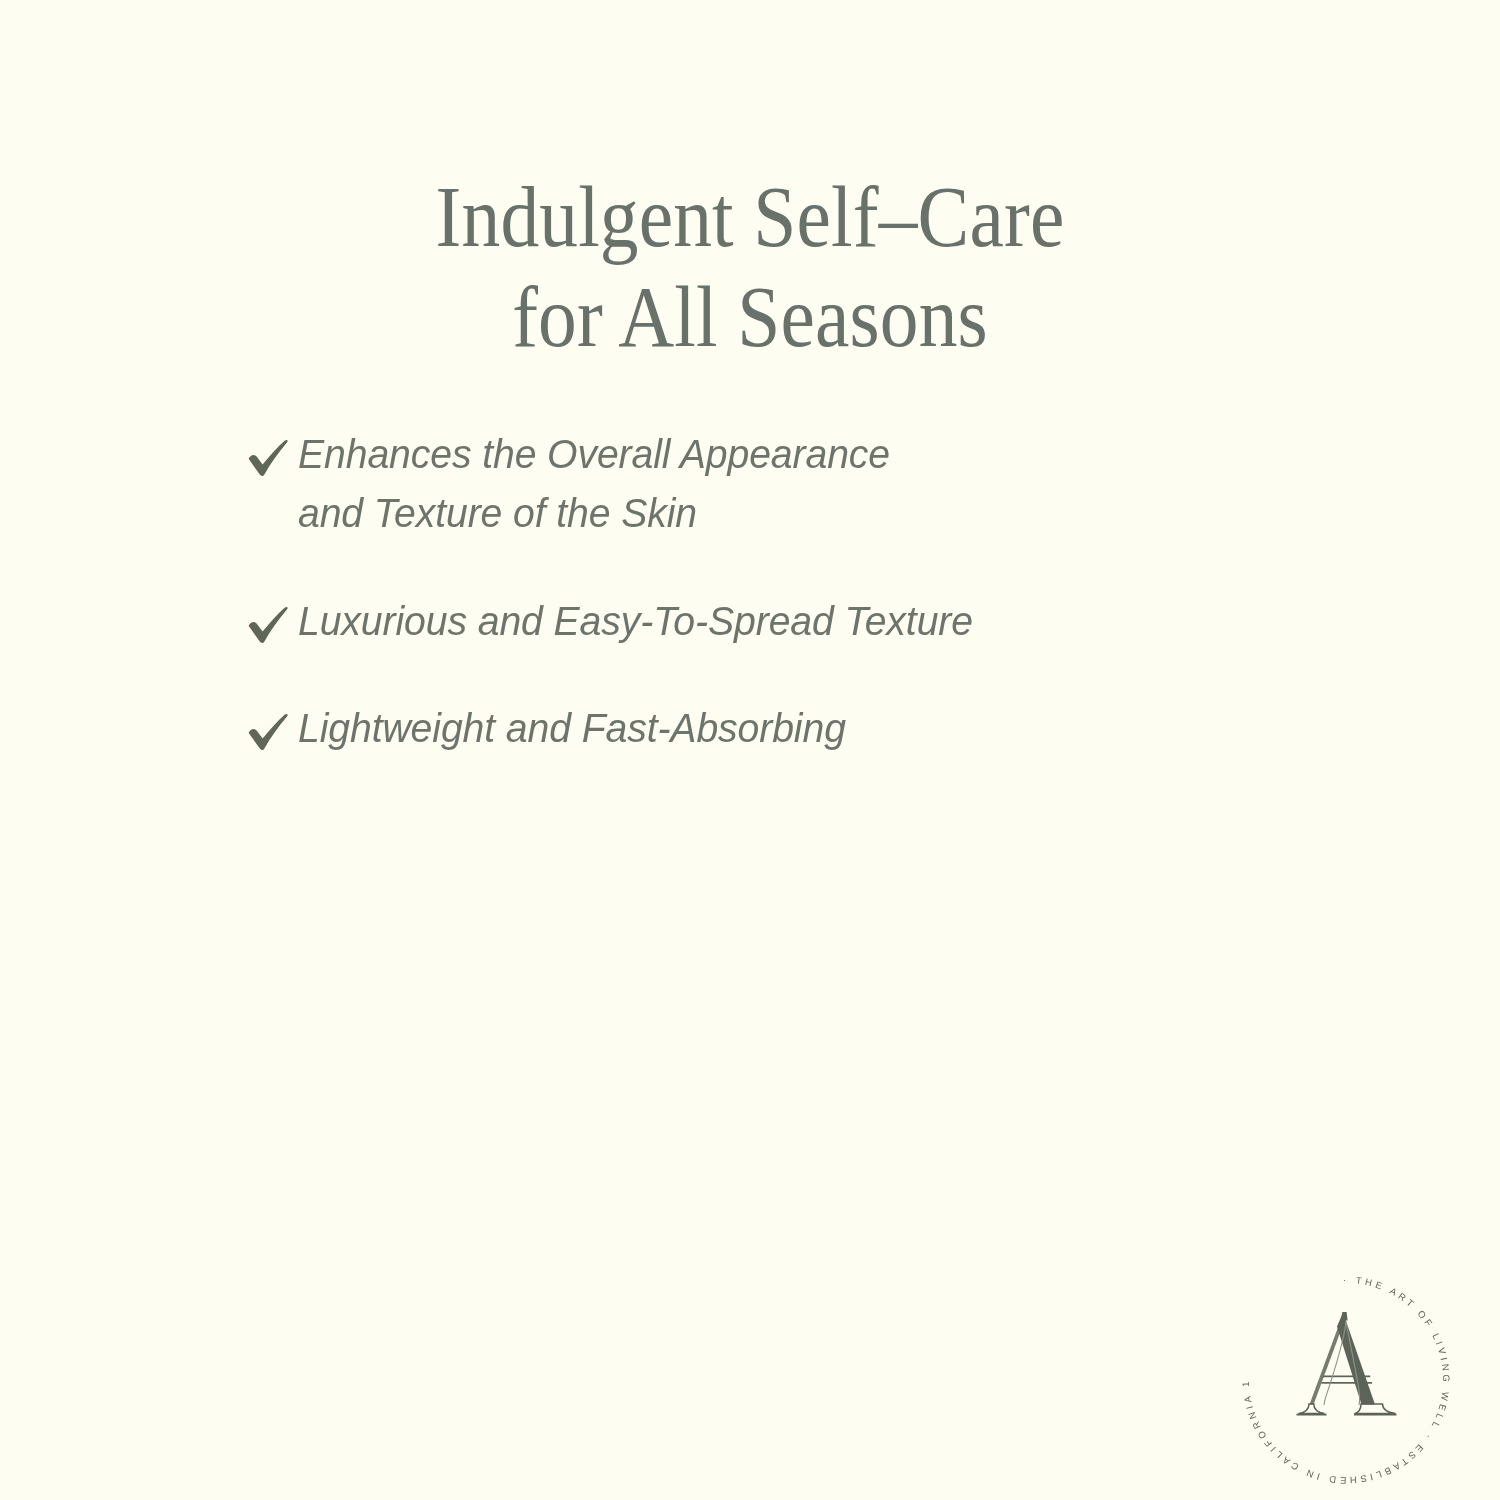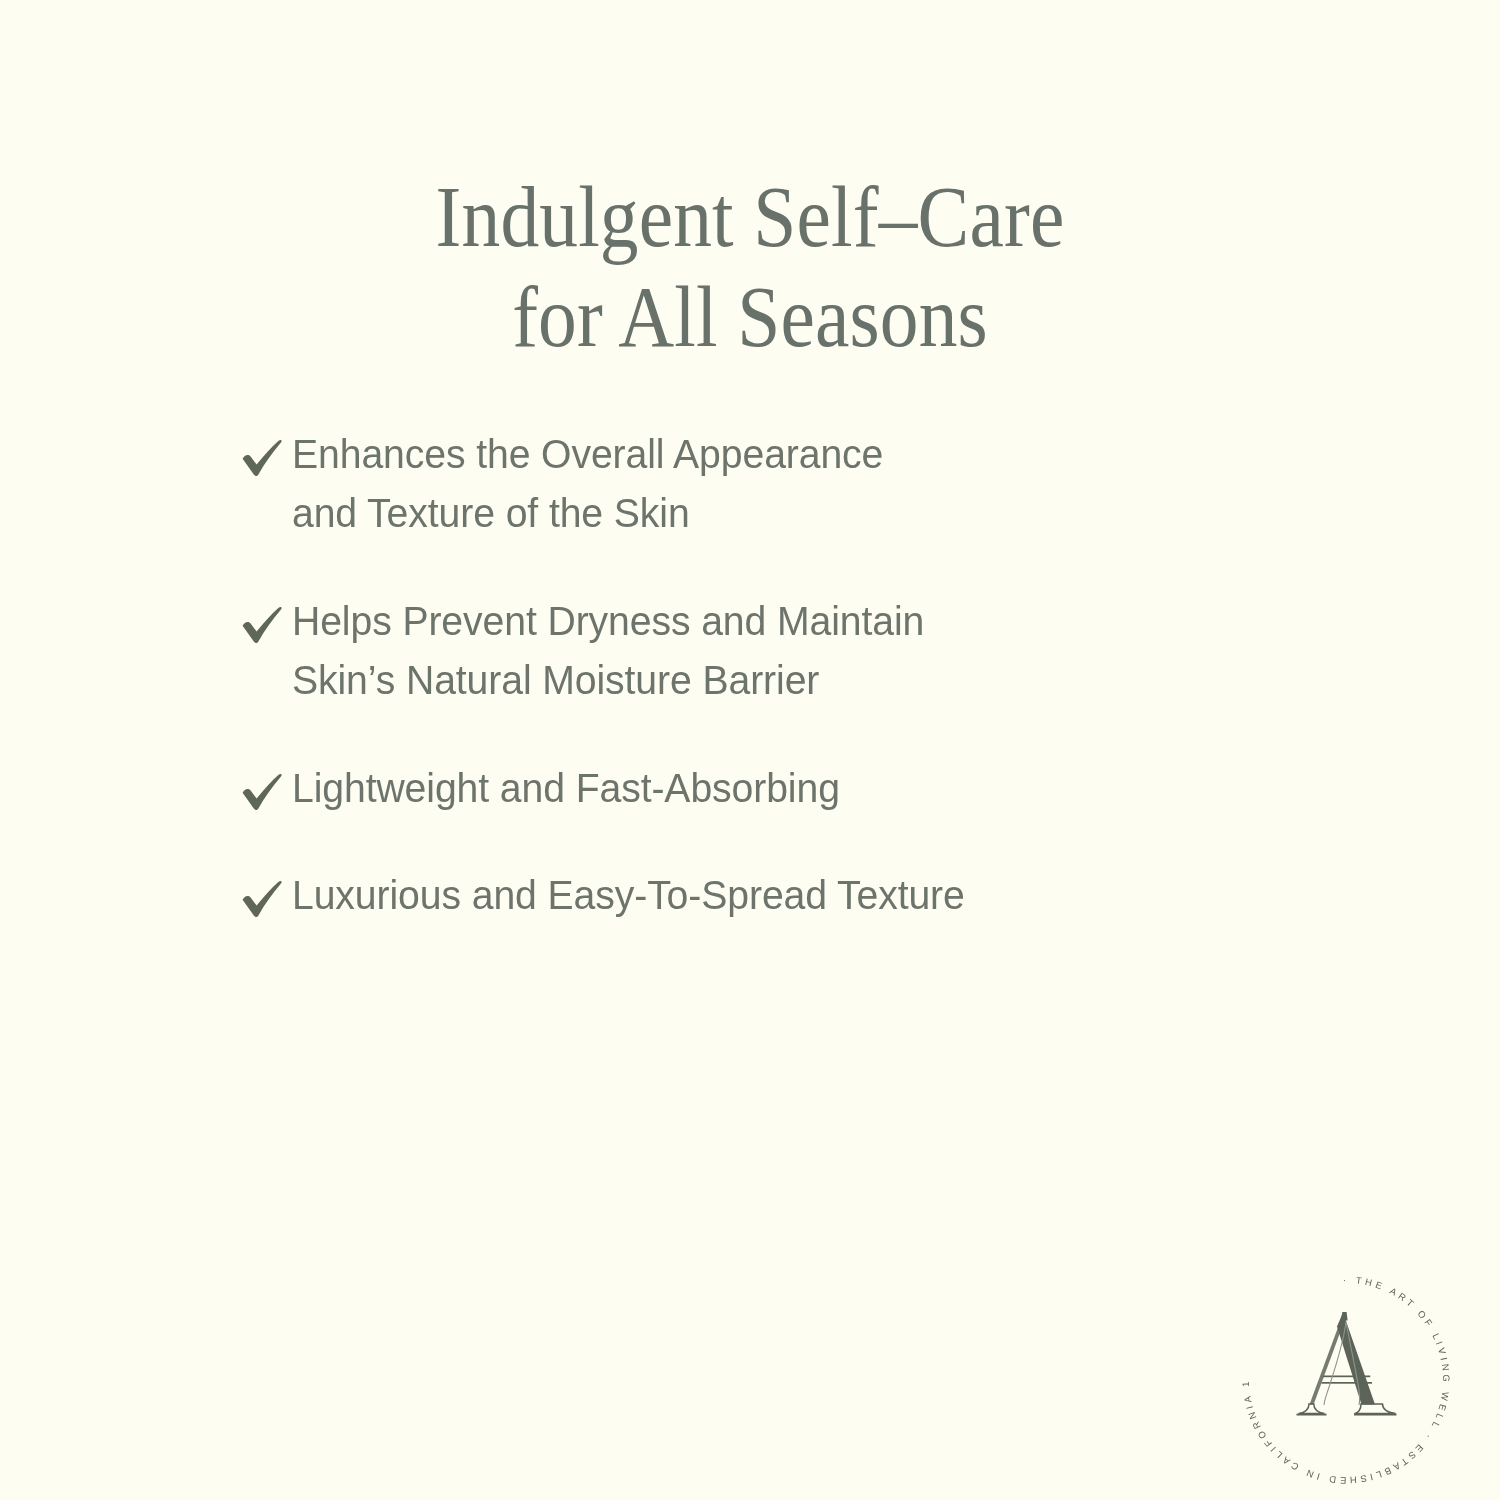--- a/index.html
+++ b/index.html
@@ -38,23 +38,24 @@
     letter-spacing: 0.2px;
     color: #68716a;
     transform: scaleX(0.90);
     transform-origin: center center;
     white-space: nowrap;
   }
 
   
   .benefits {
     position: absolute;
-    left: 240px;
+    left: 246px;
     top: 425px;
     width: 960px;
+    font-style: italic;
   }
   .benefit-row {
     display: flex;
     align-items: flex-start;
     margin-bottom: 48px;
   }
   .benefit-row:last-child { margin-bottom: 0; }
 
   .check-wrap {
     flex: 0 0 auto;
@@ -113,52 +114,41 @@
           <path d="M2.6 19.8 C4.4 16.0 8.0 14.6 10.6 17.4 L16.6 25.6 C24.4 16.4 31.4 8.0 38.6 1.8 C40.8 0.2 42.6 1.4 41.0 3.6 C32.4 13.6 24.4 24.8 18.4 35.4 C17.0 37.6 15.2 37.6 13.8 35.6 Z" fill="#5f6759"></path>
         </svg>
       </span>
       <span class="benefit-text">
         <span class="l1">Enhances the Overall Appearance</span>
         <span class="l2">and Texture of the Skin</span>
       </span>
     </div>
 
 
-    <div class="benefit-row">
-      <span class="check-wrap">
-        <svg width="44" height="38" viewBox="0 0 44 38" aria-hidden="true">
-          <path d="M2.6 19.8 C4.4 16.0 8.0 14.6 10.6 17.4 L16.6 25.6 C24.4 16.4 31.4 8.0 38.6 1.8 C40.8 0.2 42.6 1.4 41.0 3.6 C32.4 13.6 24.4 24.8 18.4 35.4 C17.0 37.6 15.2 37.6 13.8 35.6 Z" fill="#5f6759"></path>
-        </svg>
-      </span>
-      <span class="benefit-text">
-        <span class="l1">Helps Prevent Dryness and Maintain</span>
-        <span class="l2">Skin’s Natural Moisture Barrier</span>
-      </span>
-    </div>
 
 
     <div class="benefit-row single">
       <span class="check-wrap">
         <svg width="44" height="38" viewBox="0 0 44 38" aria-hidden="true">
           <path d="M2.6 19.8 C4.4 16.0 8.0 14.6 10.6 17.4 L16.6 25.6 C24.4 16.4 31.4 8.0 38.6 1.8 C40.8 0.2 42.6 1.4 41.0 3.6 C32.4 13.6 24.4 24.8 18.4 35.4 C17.0 37.6 15.2 37.6 13.8 35.6 Z" fill="#5f6759"></path>
         </svg>
       </span>
       <span class="benefit-text">
-        <span class="l1">Lightweight and Fast-Absorbing</span>
+        <span class="l1">Luxurious and Easy-To-Spread Texture</span>
       </span>
     </div>
 
     <div class="benefit-row single">
       <span class="check-wrap">
         <svg width="44" height="38" viewBox="0 0 44 38" aria-hidden="true">
           <path d="M2.6 19.8 C4.4 16.0 8.0 14.6 10.6 17.4 L16.6 25.6 C24.4 16.4 31.4 8.0 38.6 1.8 C40.8 0.2 42.6 1.4 41.0 3.6 C32.4 13.6 24.4 24.8 18.4 35.4 C17.0 37.6 15.2 37.6 13.8 35.6 Z" fill="#5f6759"></path>
         </svg>
       </span>
       <span class="benefit-text">
-        <span class="l1">Luxurious and Easy-To-Spread Texture</span>
+        <span class="l1">Lightweight and Fast-Absorbing</span>
       </span>
     </div>
 
   </div>
 
   <div class="badge">
     <svg viewBox="0 0 232 232" aria-hidden="true">
       <defs>
 
         <path id="ringPath" d="M 116,116 m -97,0 a 97,97 0 1,1 194,0 a 97,97 0 1,1 -194,0" fill="none"></path>

